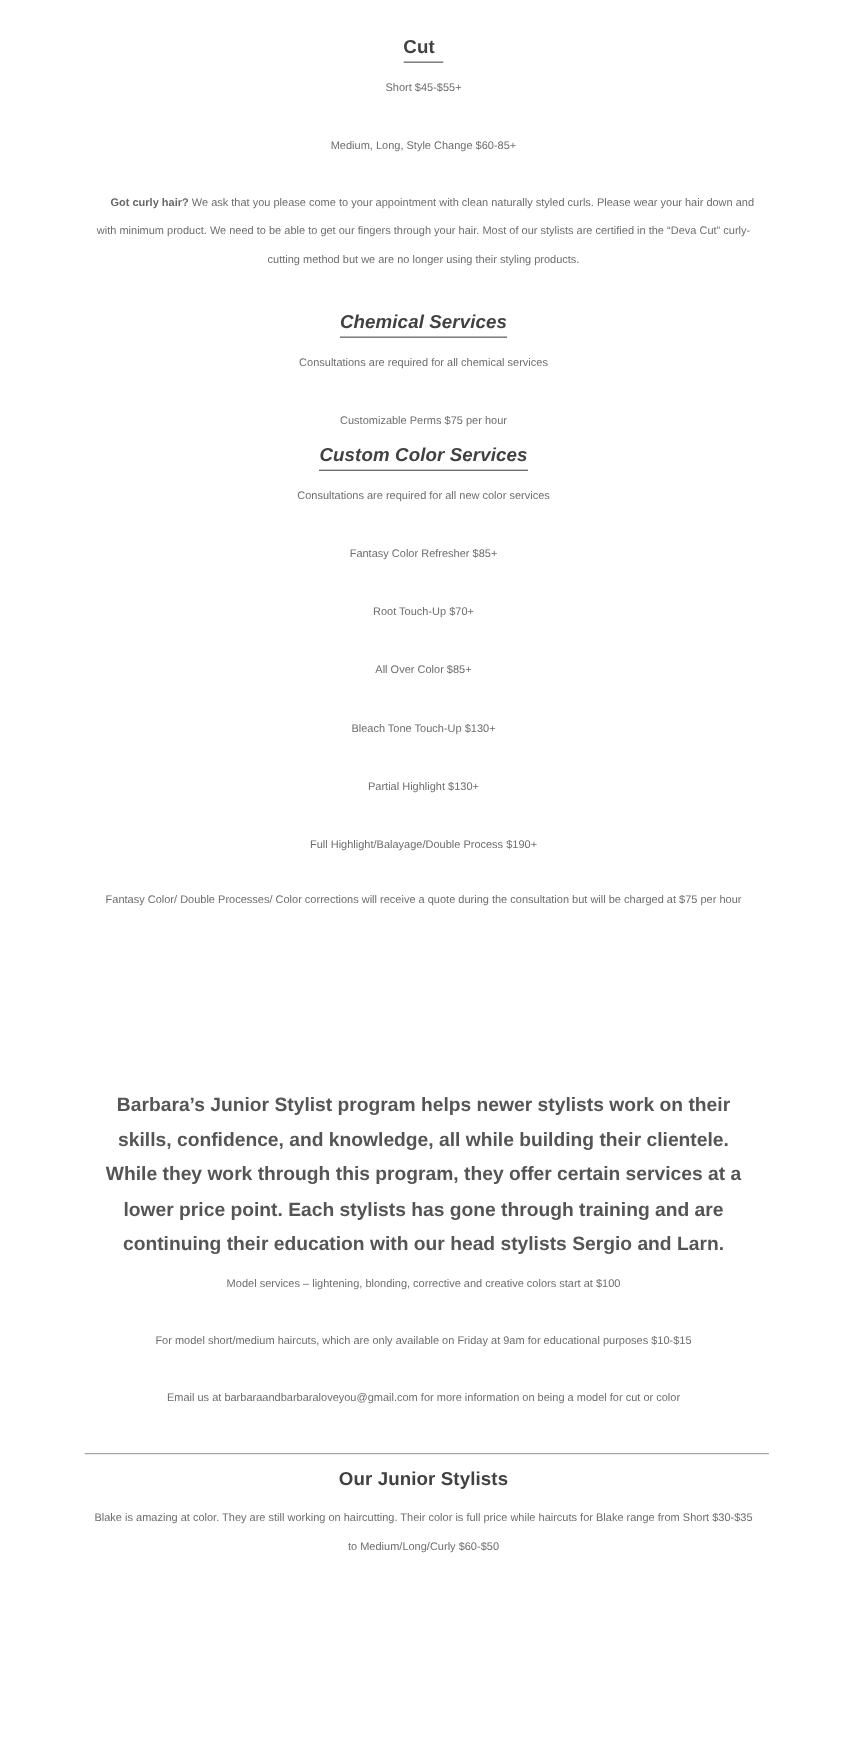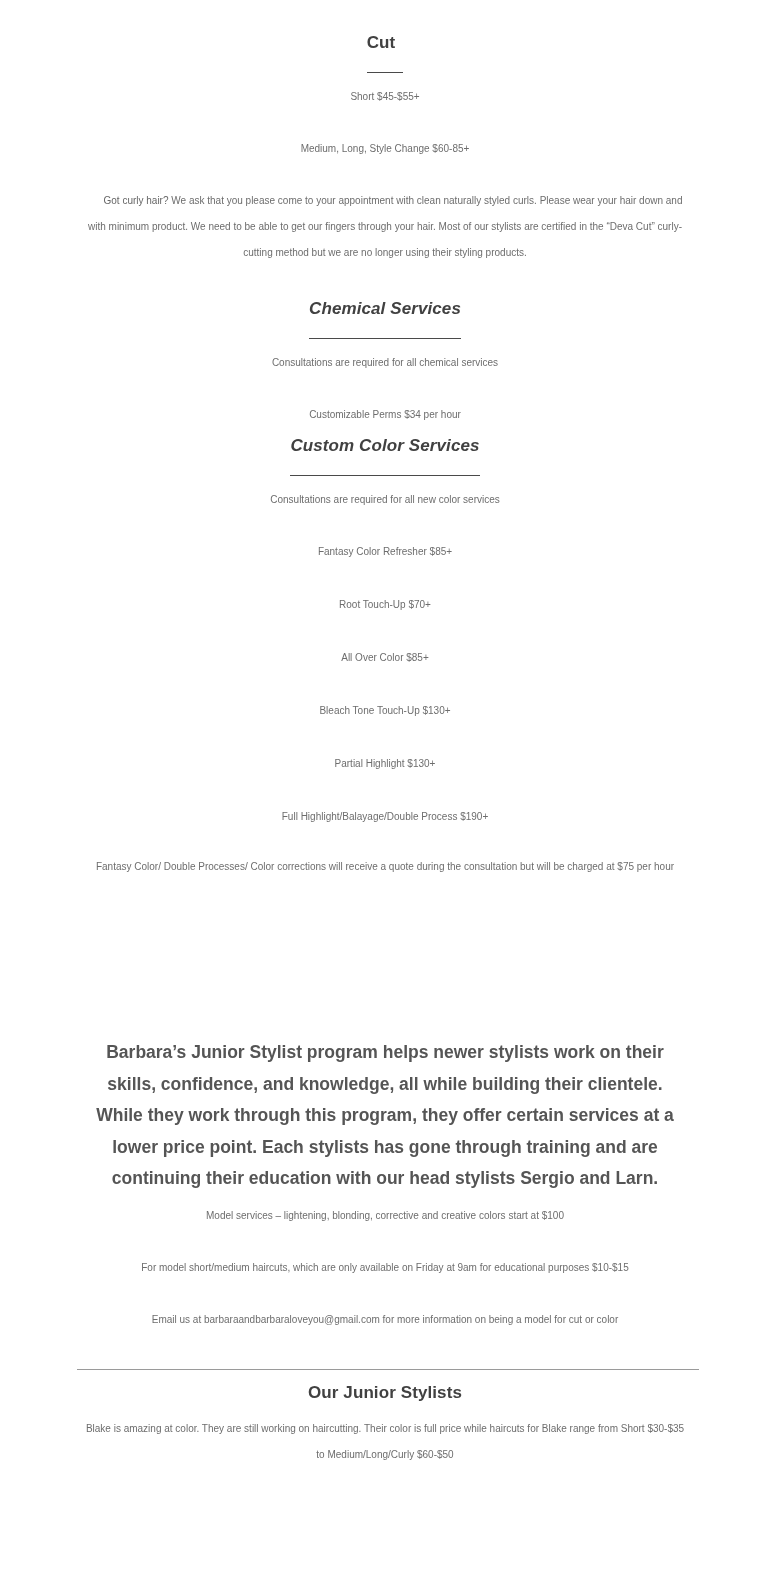--- a/index.html
+++ b/index.html
@@ -30,24 +30,24 @@
     line-height: 25px;
     color: #414141;
     font-weight: 700;
     letter-spacing: 0.1px;
   }
   h2.mt-section { margin-top: 30px; font-style: italic; }
   h2.mt-sm { margin-top: 5px; font-style: italic; }
   .u {
     display: inline-block;
     border-bottom: 1px solid #4a4a4a;
-    padding-bottom: 17px;
+    padding-bottom: 1px;
   }
   .u-pad { padding-right: 8px; }
-  strong { font-weight: 400; color: #666666; margin-left: 16px; }
+  strong { font-weight: 700; color: #666666; margin-left: 16px; }
   .price { margin-bottom: 27px; }
   .mb-tight { margin-bottom: 4px; }
   .mb-24 { margin-bottom: 24px; }
   .lead {
     font-size: 17.5px;
     line-height: 31.5px;
     color: #555555;
     margin: 157px 0 8px;
     font-weight: 700;
   }
@@ -68,21 +68,21 @@
   <section>
     <h2><span class="u u-pad">Cut</span></h2>
     <p>Short $45-$55+</p>
     <p>Medium, Long, Style Change $60-85+</p>
     <p><strong>Got curly hair?</strong><span> We ask that you please come to your appointment with clean naturally styled curls. Please wear your hair down and with minimum product. We need to be able to get our fingers through your hair. Most of our stylists are certified in the “Deva Cut” curly-cutting method but we are no longer using their styling products.</span></p>
   </section>
 
   <section>
     <h2 class="mt-section"><span class="u">Chemical Services</span></h2>
     <p>Consultations are required for all chemical services</p>
-    <p class="mb-tight">Customizable Perms $34 per hour</p>
+    <p class="mb-tight">Customizable Perms $75 per hour</p>
   </section>
 
   <section>
     <h2 class="mt-sm"><span class="u">Custom Color Services</span></h2>
     <p>Consultations are required for all new color services</p>
     <p class="price">Fantasy Color Refresher $85+</p>
     <p class="price">Root Touch-Up $70+</p>
     <p class="price">All Over Color $85+</p>
     <p class="price">Bleach Tone Touch-Up $130+</p>
     <p class="price">Partial Highlight $130+</p>

